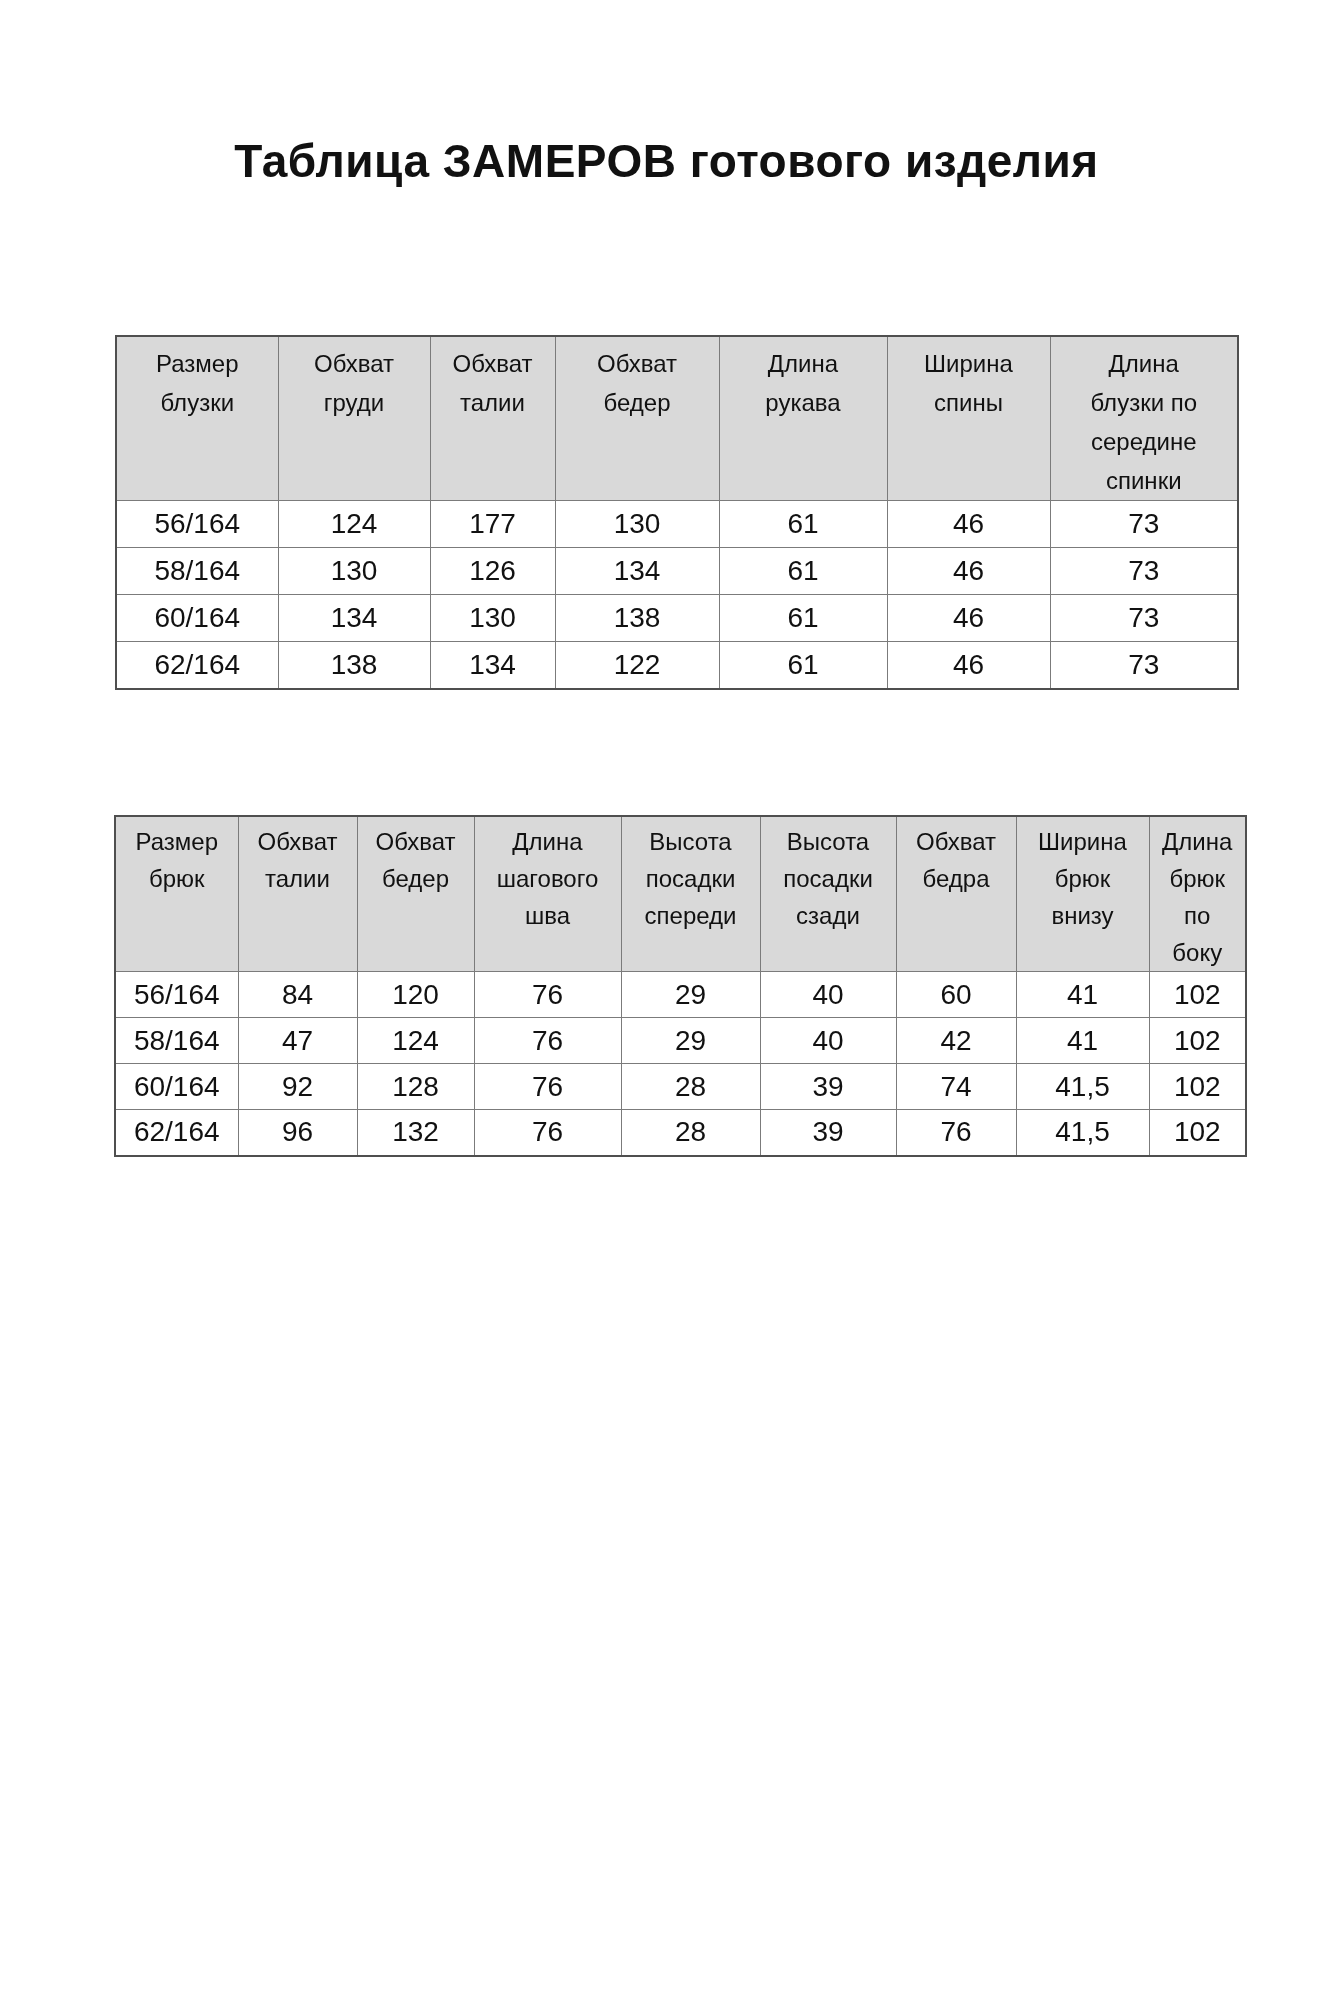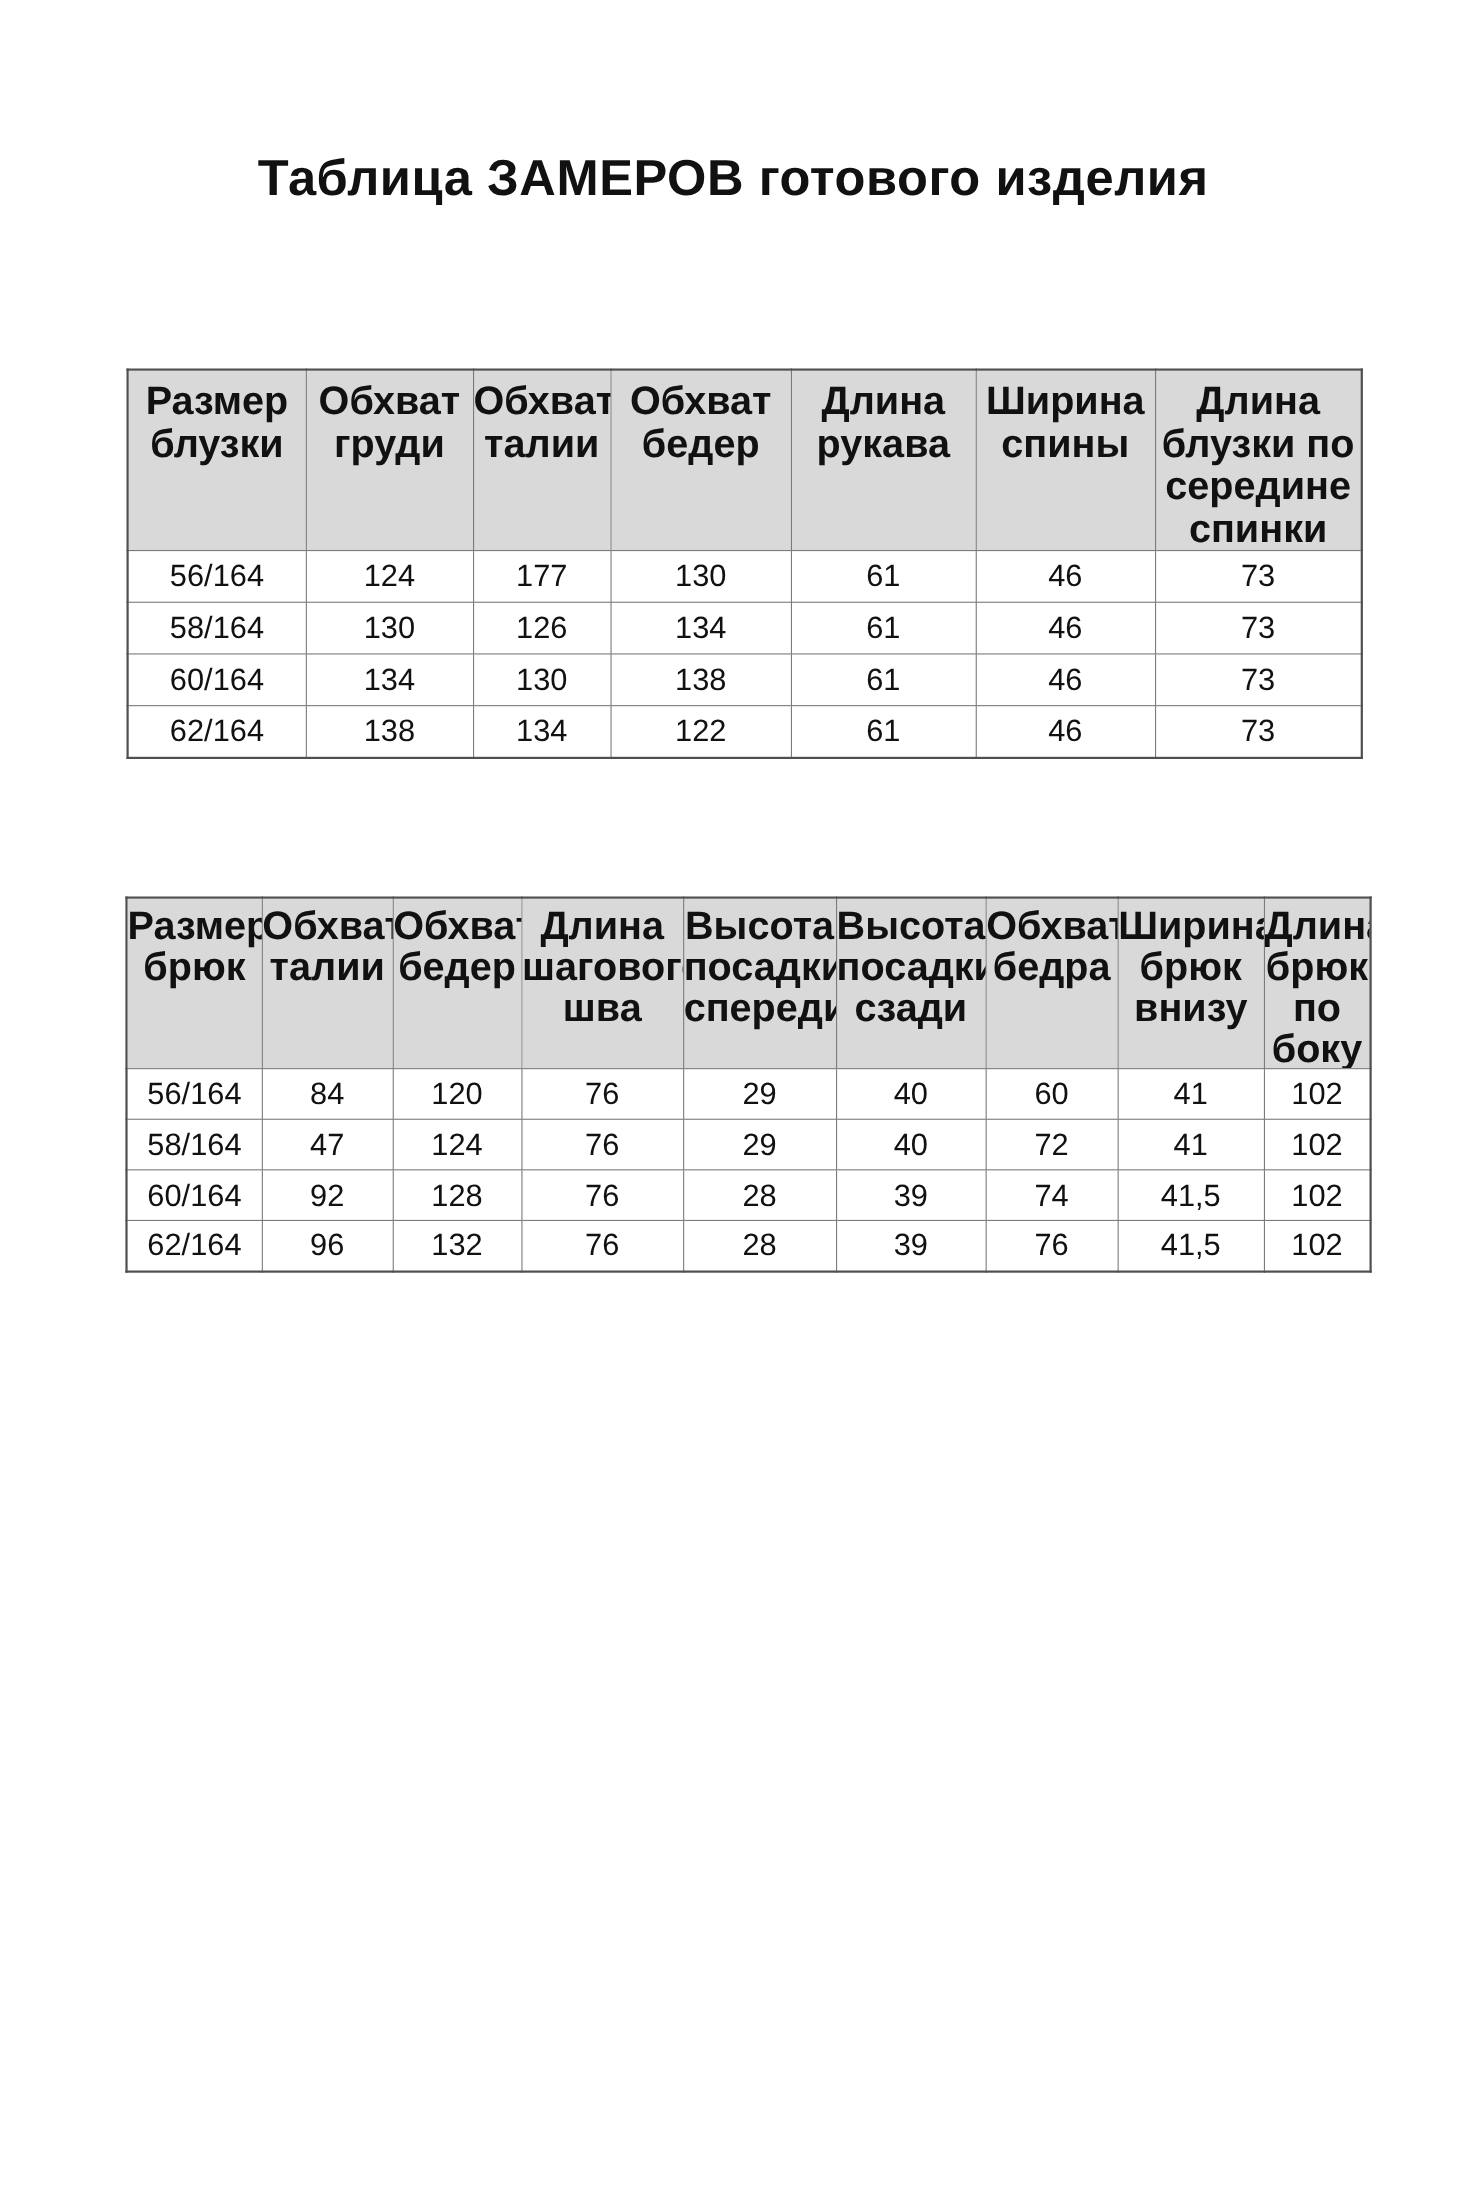--- a/index.html
+++ b/index.html
@@ -32,22 +32,22 @@
   }
   .t1 { left: 115px; top: 335px; width: 1122px; }
   .t2 { left: 114px; top: 815px; width: 1131px; }
   th, td {
     border: 1.5px solid var(--inner-border, #7b7b7b);
     text-align: center;
     overflow: hidden;
   }
   th {
     background: var(--header-bg, #d9d9d9);
-    font-weight: bold;
-    font-size: 36px;
+    font-weight: normal;
+    font-size: 24px;
     vertical-align: top;
     white-space: pre-line;
   }
   .t1 th { height: 162px; line-height: 39px; padding-top: 7px; }
   .t2 th { height: 155px; line-height: 37px; padding-top: 6px; }
   td {
     font-size: 28px;
     vertical-align: middle;
     background: #ffffff;
   }
@@ -184,21 +184,21 @@
           <td>41</td>
           <td>102</td>
         </tr>
         <tr>
           <td class="size">58/164</td>
           <td>47</td>
           <td>124</td>
           <td>76</td>
           <td>29</td>
           <td>40</td>
-          <td>72</td>
+          <td>42</td>
           <td>41</td>
           <td>102</td>
         </tr>
         <tr>
           <td class="size">60/164</td>
           <td>92</td>
           <td>128</td>
           <td>76</td>
           <td>28</td>
           <td>39</td>

